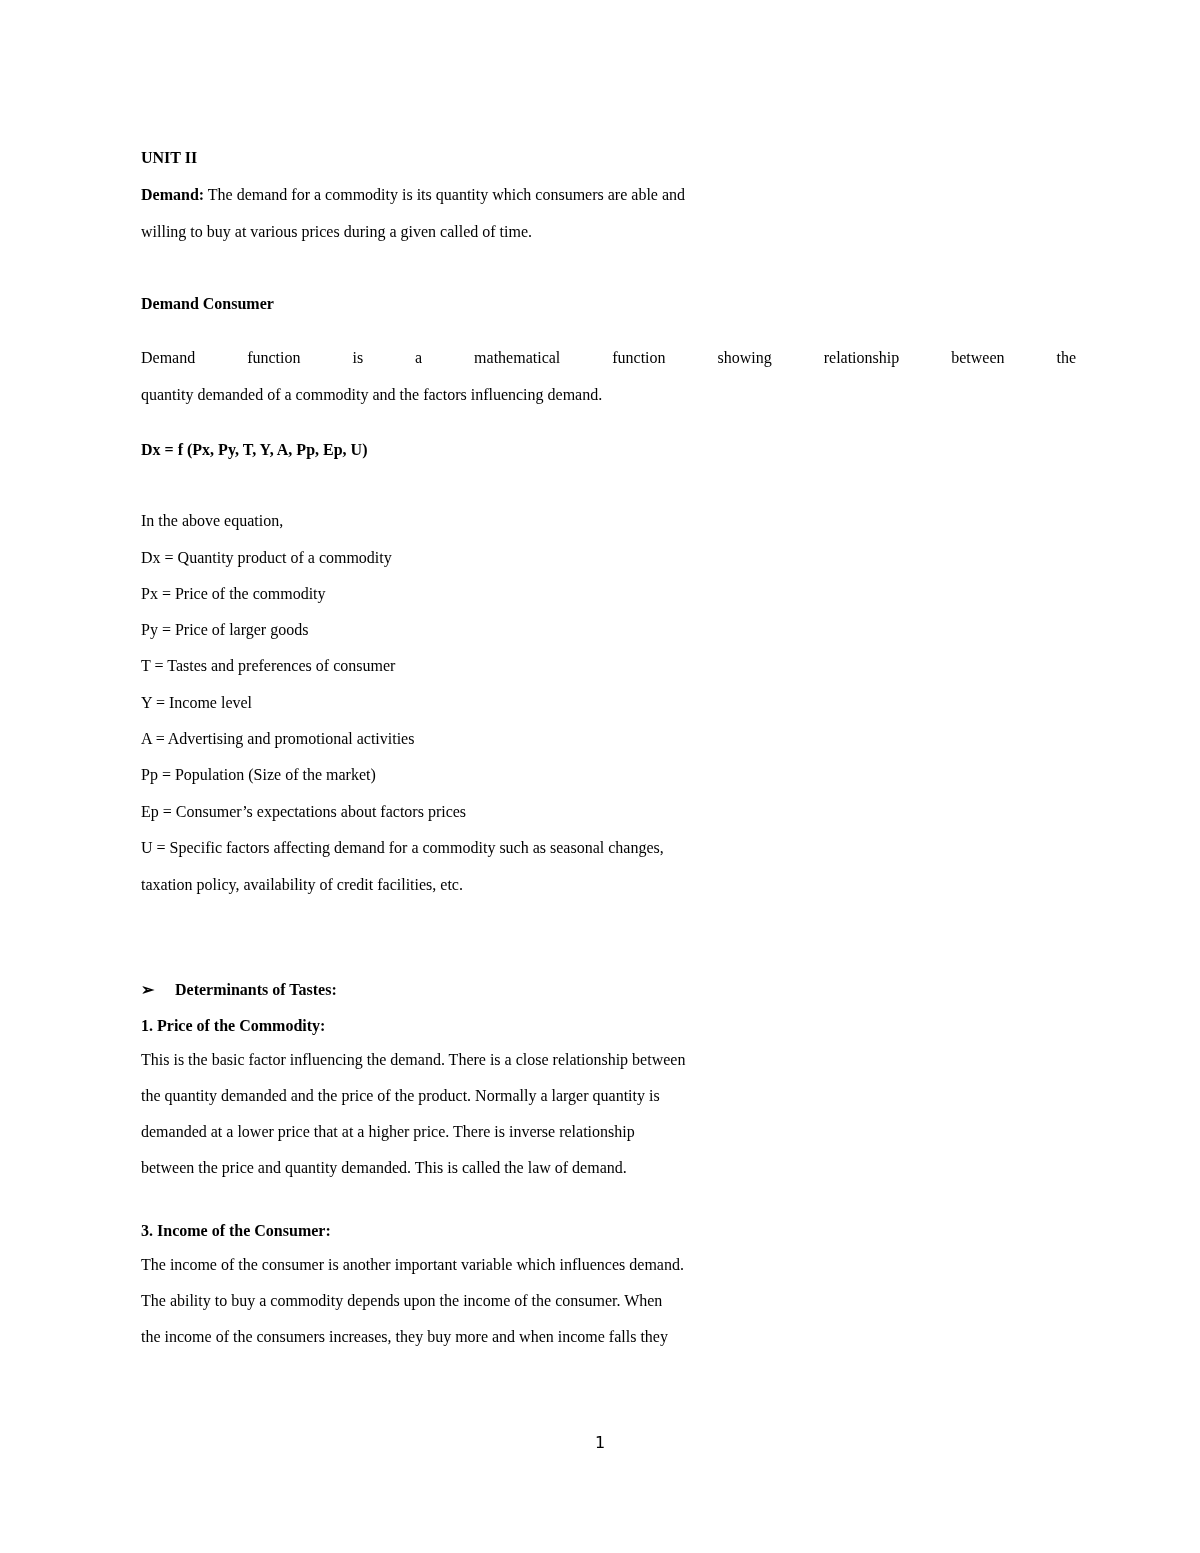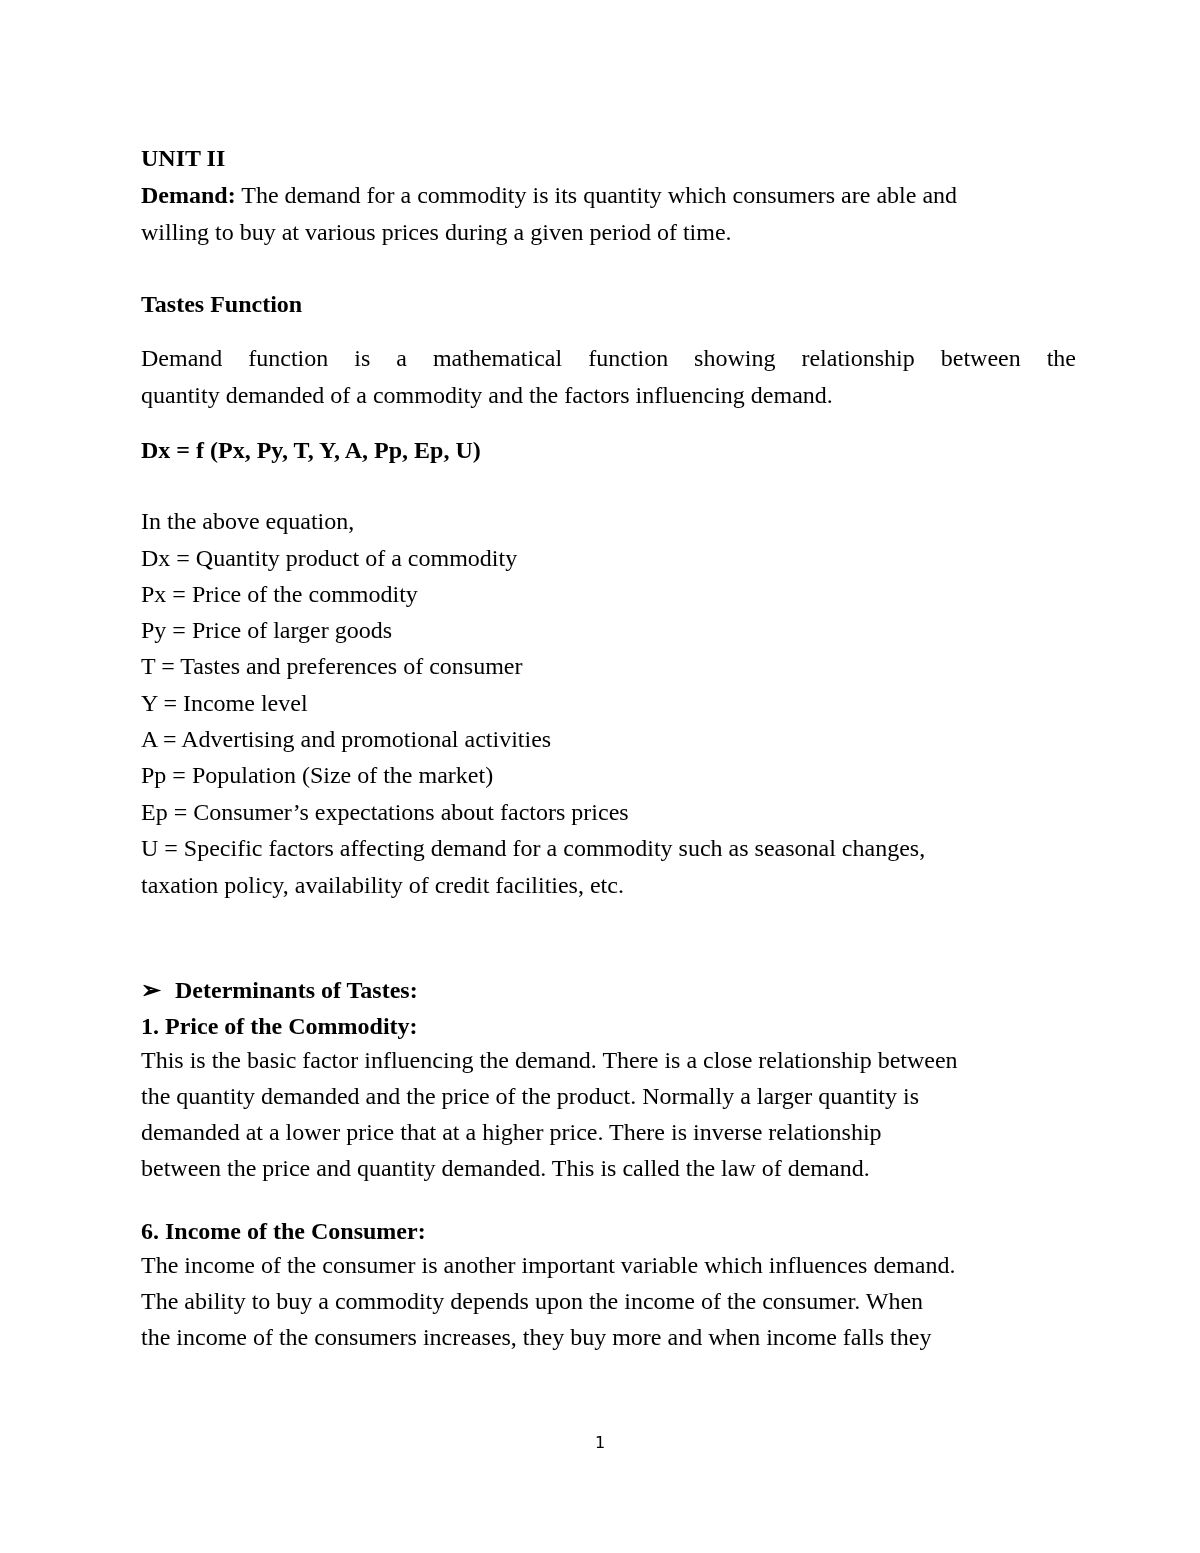--- a/index.html
+++ b/index.html
@@ -1,35 +1,35 @@
 <!DOCTYPE html>
 <html><head>
 <meta charset="utf-8">
 <style>
   html, body { margin: 0; padding: 0; background: #ffffff; }
   body { width: 1200px; height: 1553px; position: relative; overflow: hidden;
          font-family: "Liberation Serif", "DejaVu Serif", serif; color: #000; }
   .page { position: absolute; left: 141px; top: 0; width: 935px; }
-  .line { position: absolute; left: 0; font-size: 24px; line-height: 30px; white-space: nowrap; }
+  .line { position: absolute; left: 0; font-size: 16px; line-height: 30px; white-space: nowrap; }
   .justify { width: 935px; text-align: justify; text-align-last: justify; white-space: normal; }
   b, .b { font-weight: bold; }
   .bullet { display: inline-block; width: 34px; }
   .pagenum { position: absolute; left: 0; width: 1200px; top: 1433px; text-align: center;
              font-family: "DejaVu Sans", sans-serif; font-size: 16px; }
 </style>
 </head>
 <body>
 
 <div class="page">
   <div class="line b" style="top:143px">UNIT II</div>
 
   <div class="line" style="top:180px"><span class="b">Demand:</span><span> The demand for a commodity is its quantity which consumers are able and</span></div>
-  <div class="line" style="top:217px">willing to buy at various prices during a given period of time.</div>
+  <div class="line" style="top:217px">willing to buy at various prices during a given called of time.</div>
 
-  <div class="line b" style="top:289px">Tastes Function</div>
+  <div class="line b" style="top:289px">Demand Consumer</div>
 
   <div class="line justify" style="top:343px">Demand function is a mathematical function showing relationship between the</div>
   <div class="line" style="top:380px">quantity demanded of a commodity and the factors influencing demand.</div>
 
   <div class="line b" style="top:435px">Dx = f (Px, Py, T, Y, A, Pp, Ep, U)</div>
 
   <div class="line" style="top:506px">In the above equation,</div>
   <div class="line" style="top:543px">Dx = Quantity product of a commodity</div>
   <div class="line" style="top:579px">Px = Price of the commodity</div>
   <div class="line" style="top:615px">Py = Price of larger goods</div>
@@ -42,19 +42,19 @@
   <div class="line" style="top:870px">taxation policy, availability of credit facilities, etc.</div>
 
   <div class="line b" style="top:975px"><span class="bullet">➢</span><span>Determinants of Tastes:</span></div>
 
   <div class="line b" style="top:1011px">1. Price of the Commodity:</div>
   <div class="line" style="top:1045px">This is the basic factor influencing the demand. There is a close relationship between</div>
   <div class="line" style="top:1081px">the quantity demanded and the price of the product. Normally a larger quantity is</div>
   <div class="line" style="top:1117px">demanded at a lower price that at a higher price. There is inverse relationship</div>
   <div class="line" style="top:1153px">between the price and quantity demanded. This is called the law of demand.</div>
 
-  <div class="line b" style="top:1216px">6. Income of the Consumer:</div>
+  <div class="line b" style="top:1216px">3. Income of the Consumer:</div>
   <div class="line" style="top:1250px">The income of the consumer is another important variable which influences demand.</div>
   <div class="line" style="top:1286px">The ability to buy a commodity depends upon the income of the consumer. When</div>
   <div class="line" style="top:1322px">the income of the consumers increases, they buy more and when income falls they</div>
 </div>
 
 <div class="pagenum">1</div>
 
 </body></html>

